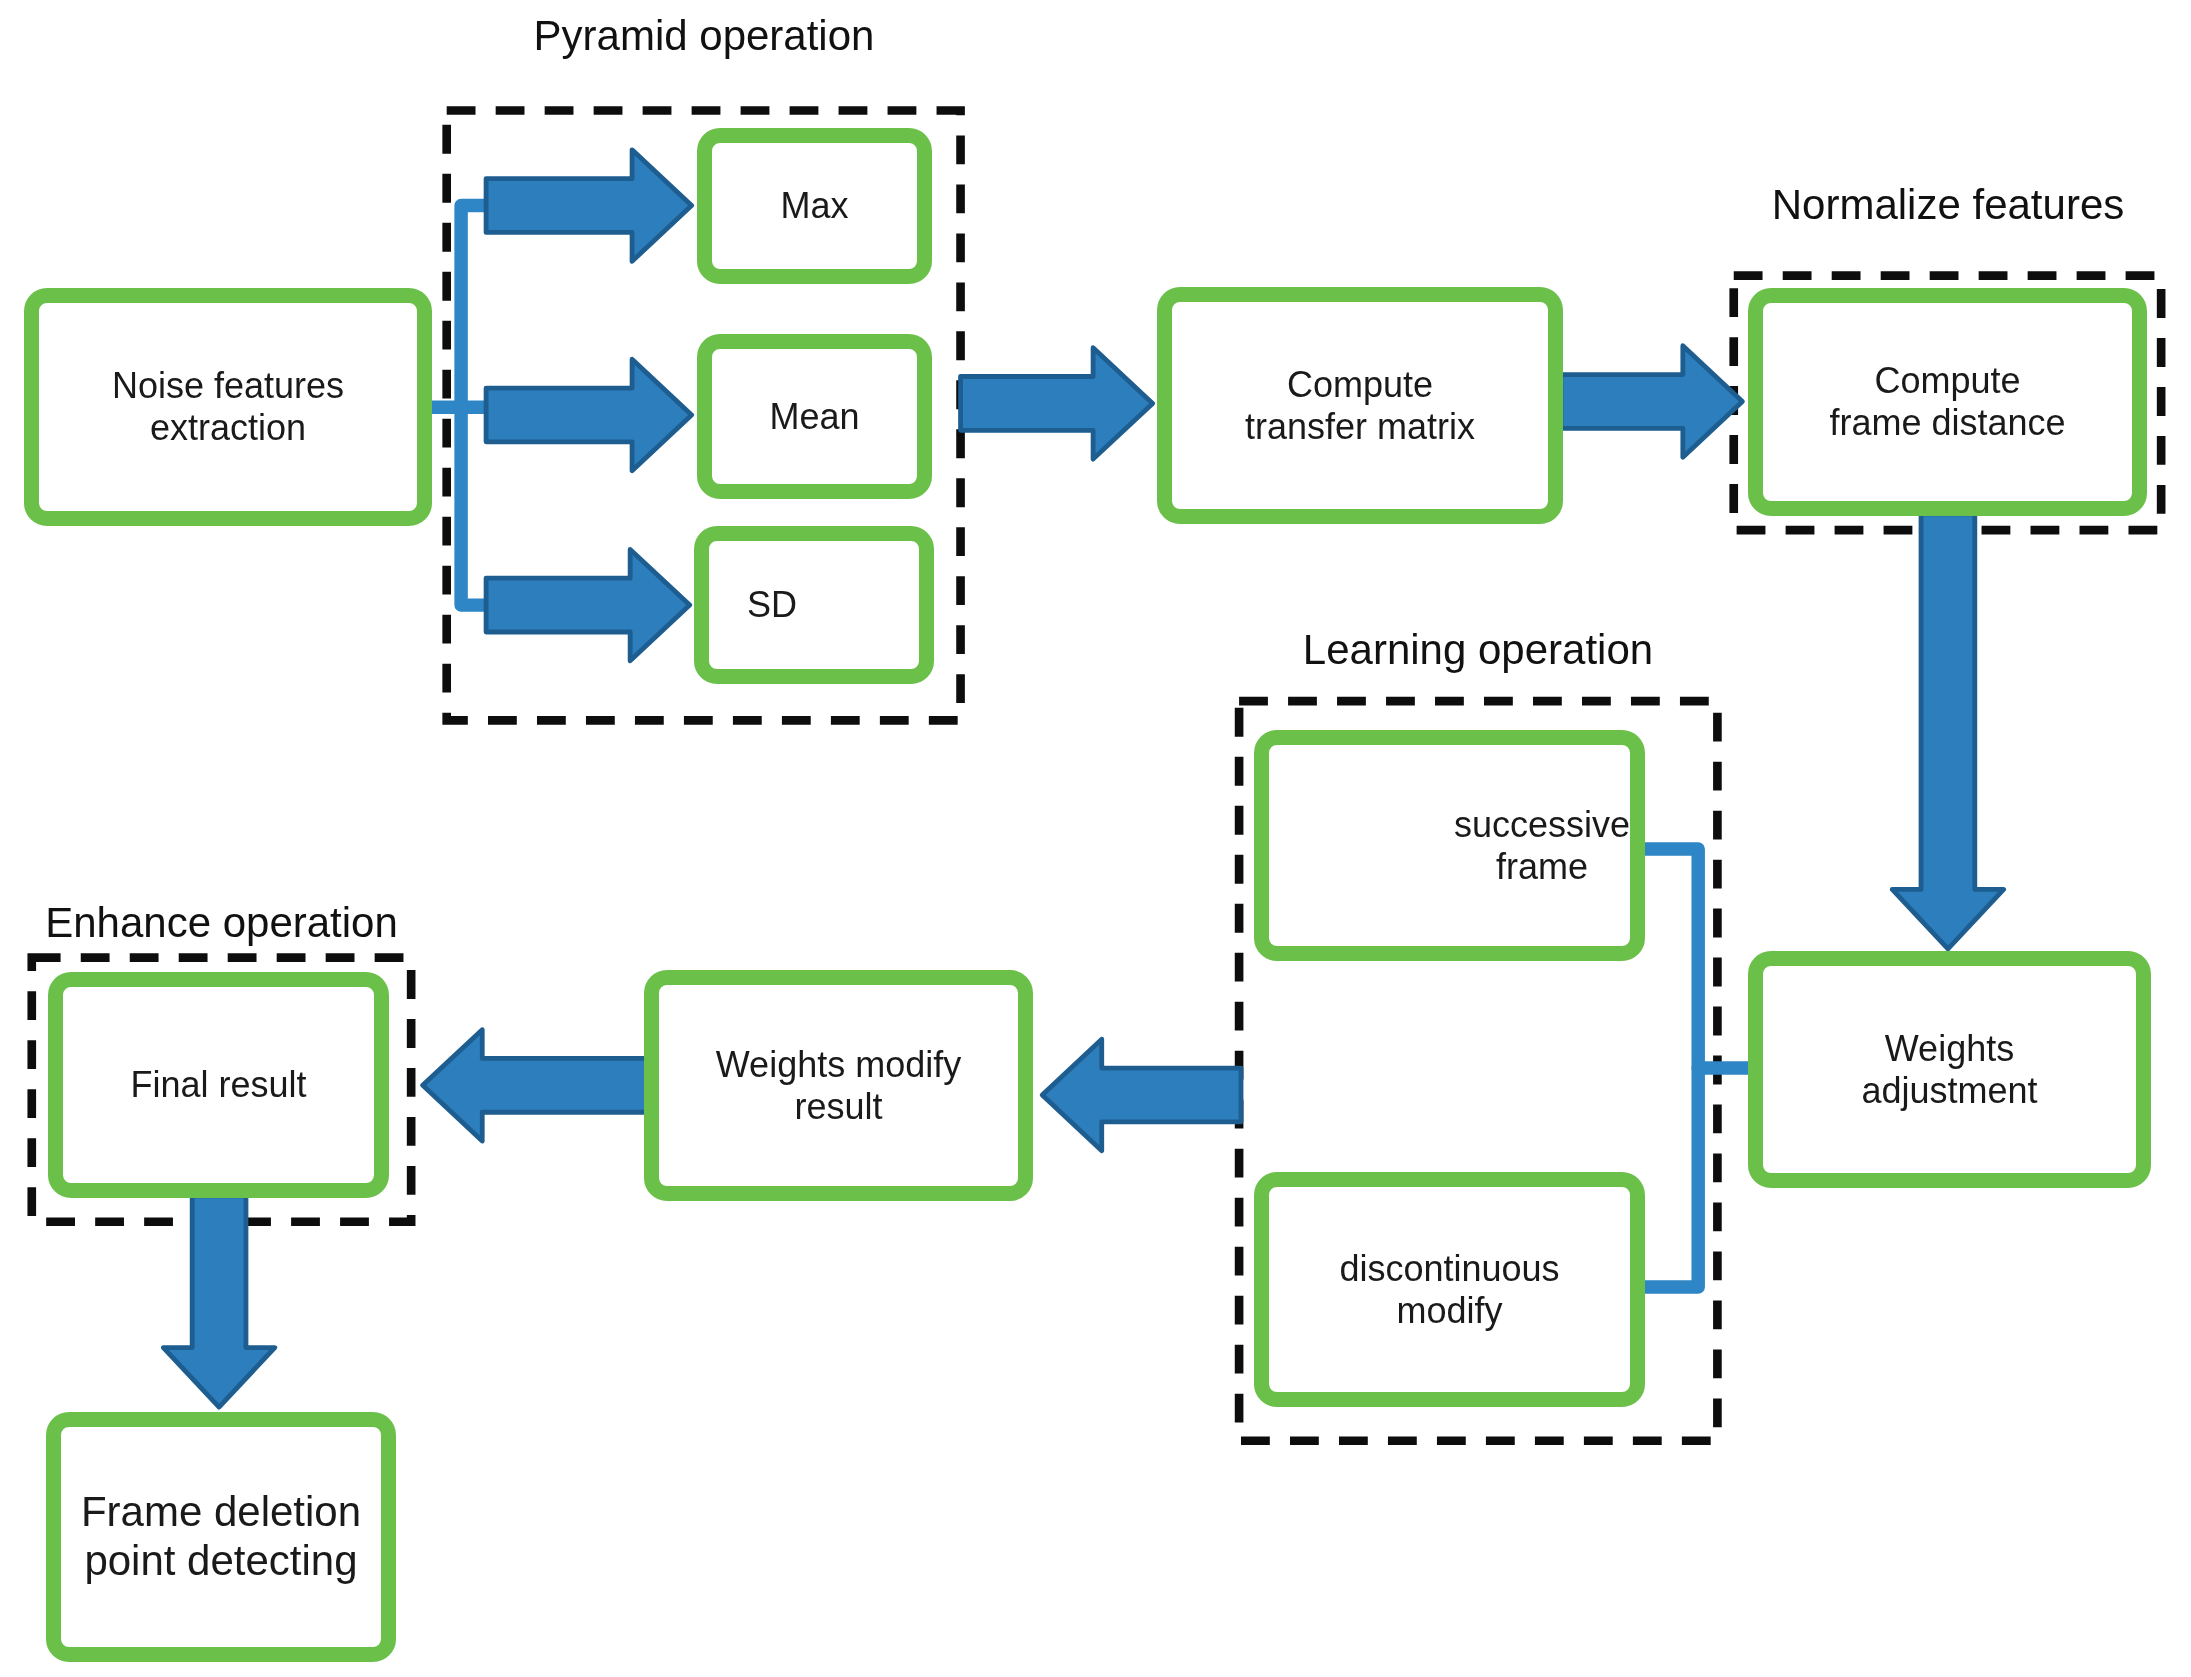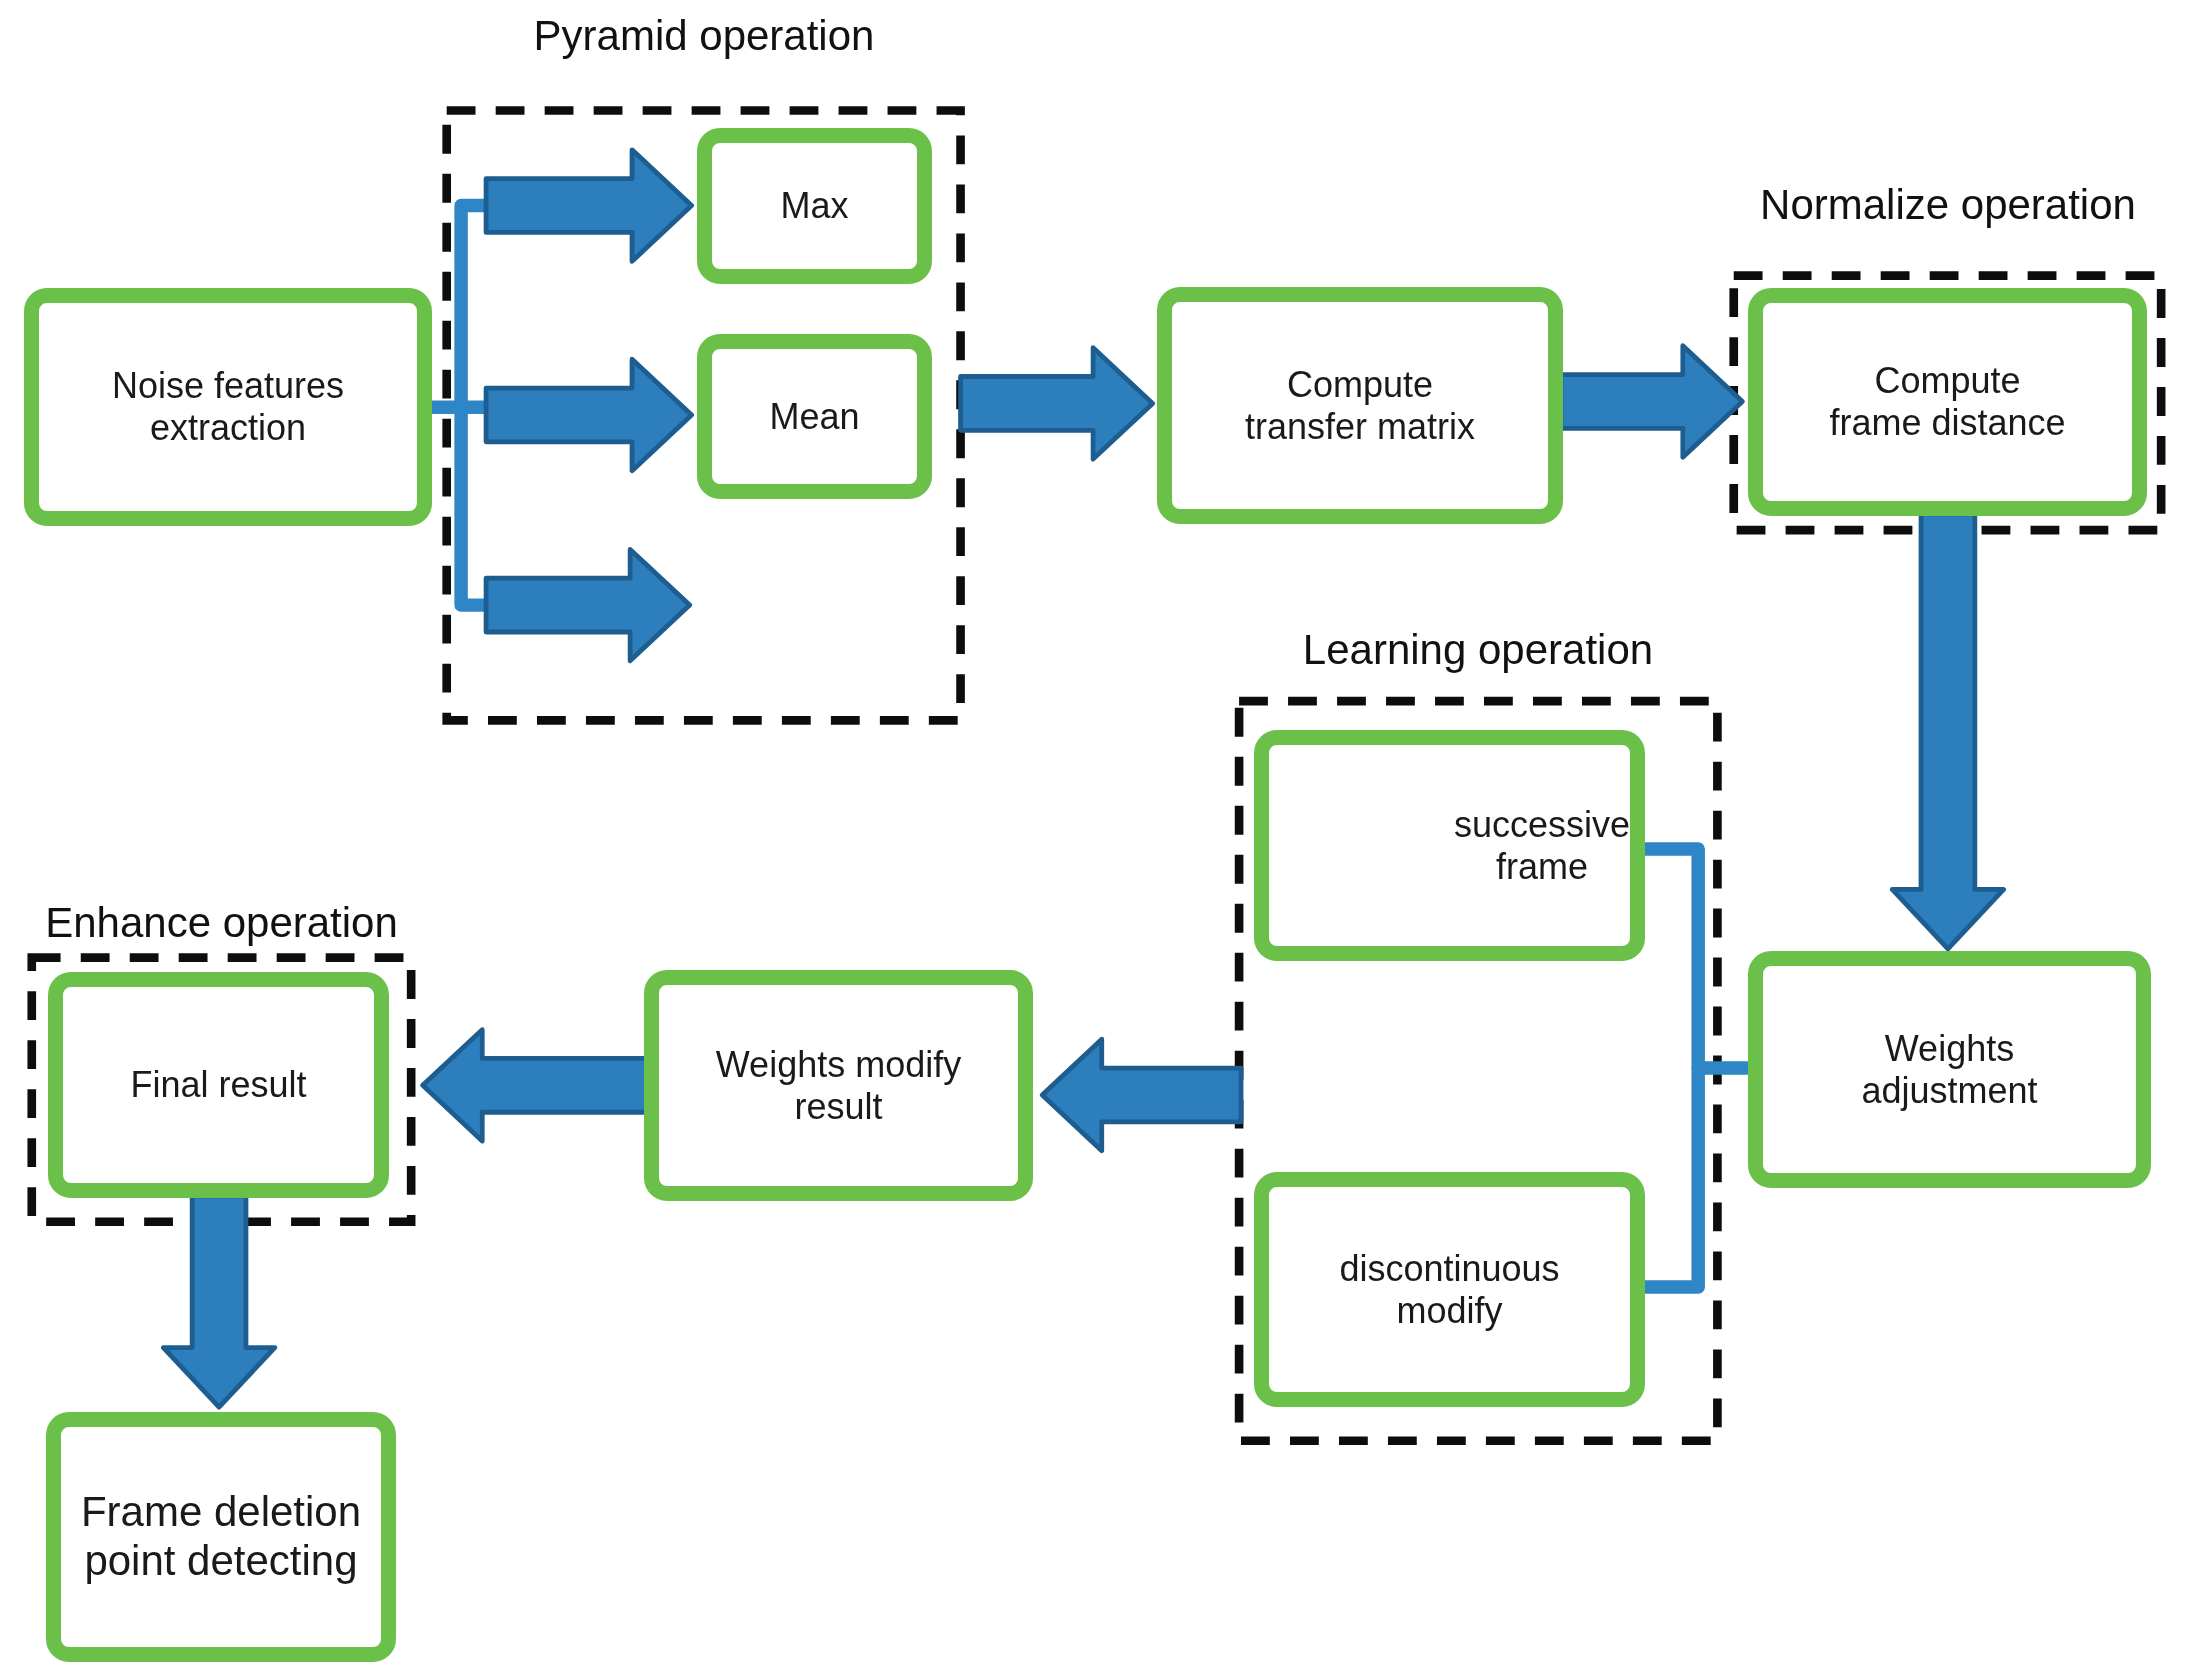--- a/index.html
+++ b/index.html
@@ -99,37 +99,40 @@
     <polygon class="block-arrow" points="506,602 656,602 656,572 718,630 656,688 656,658 506,658"></polygon>
     <polygon class="block-arrow" points="1000,392 1138,392 1138,362 1200,420 1138,478 1138,448 1000,448"></polygon>
     <polygon class="block-arrow" points="1625,390 1752,390 1752,360 1814,418 1752,476 1752,446 1625,446"></polygon>
     <polygon class="block-arrow" points="2000,535 2000,926 1970,926 2028,988 2086,926 2056,926 2056,535"></polygon>
     <polygon class="block-arrow" points="1292,1112 1147,1112 1147,1082 1085,1140 1147,1198 1147,1168 1292,1168"></polygon>
     <polygon class="block-arrow" points="674,1102 502,1102 502,1072 440,1130 502,1188 502,1158 674,1158"></polygon>
     <polygon class="block-arrow" points="200,1245 200,1403 170,1403 228,1465 286,1403 256,1403 256,1245"></polygon>
   </svg>
 
   <div class="group-label" style="left:447px;  top:11.5px;  width:514px;">Pyramid operation</div>
-  <div class="group-label" style="left:1734px; top:181px; width:428px;">Normalize operation</div>
+  <div class="group-label" style="left:1734px; top:181px; width:428px;">Normalize features</div>
   <div class="group-label" style="left:1239px; top:626px; width:478px;">Learning operation</div>
   <div class="group-label" style="left:32px;   top:899px; width:379px;">Enhance operation</div>
 
   <div class="node" style="left:24px; top:288px; width:408px; height:238px;">
     <span class="node-label">Noise features
 extraction</span>
   </div>
 
   <div class="node" style="left:697px; top:128px; width:235px; height:156px;">
     <span class="node-label">Max</span>
   </div>
 
   <div class="node" style="left:697px; top:334px; width:235px; height:165px;">
     <span class="node-label">Mean</span>
   </div>
 
+  <div class="node node-sd" style="left:694px; top:526px; width:240px; height:158px;">
+    <span class="node-label">SD</span>
+  </div>
 
   <div class="node" style="left:1157px; top:287px; width:406px; height:237px;">
     <span class="node-label">Compute
 transfer matrix</span>
   </div>
 
   <div class="node" style="left:1748px; top:288px; width:399px; height:228px;">
     <span class="node-label">Compute
 frame distance</span>
   </div>

